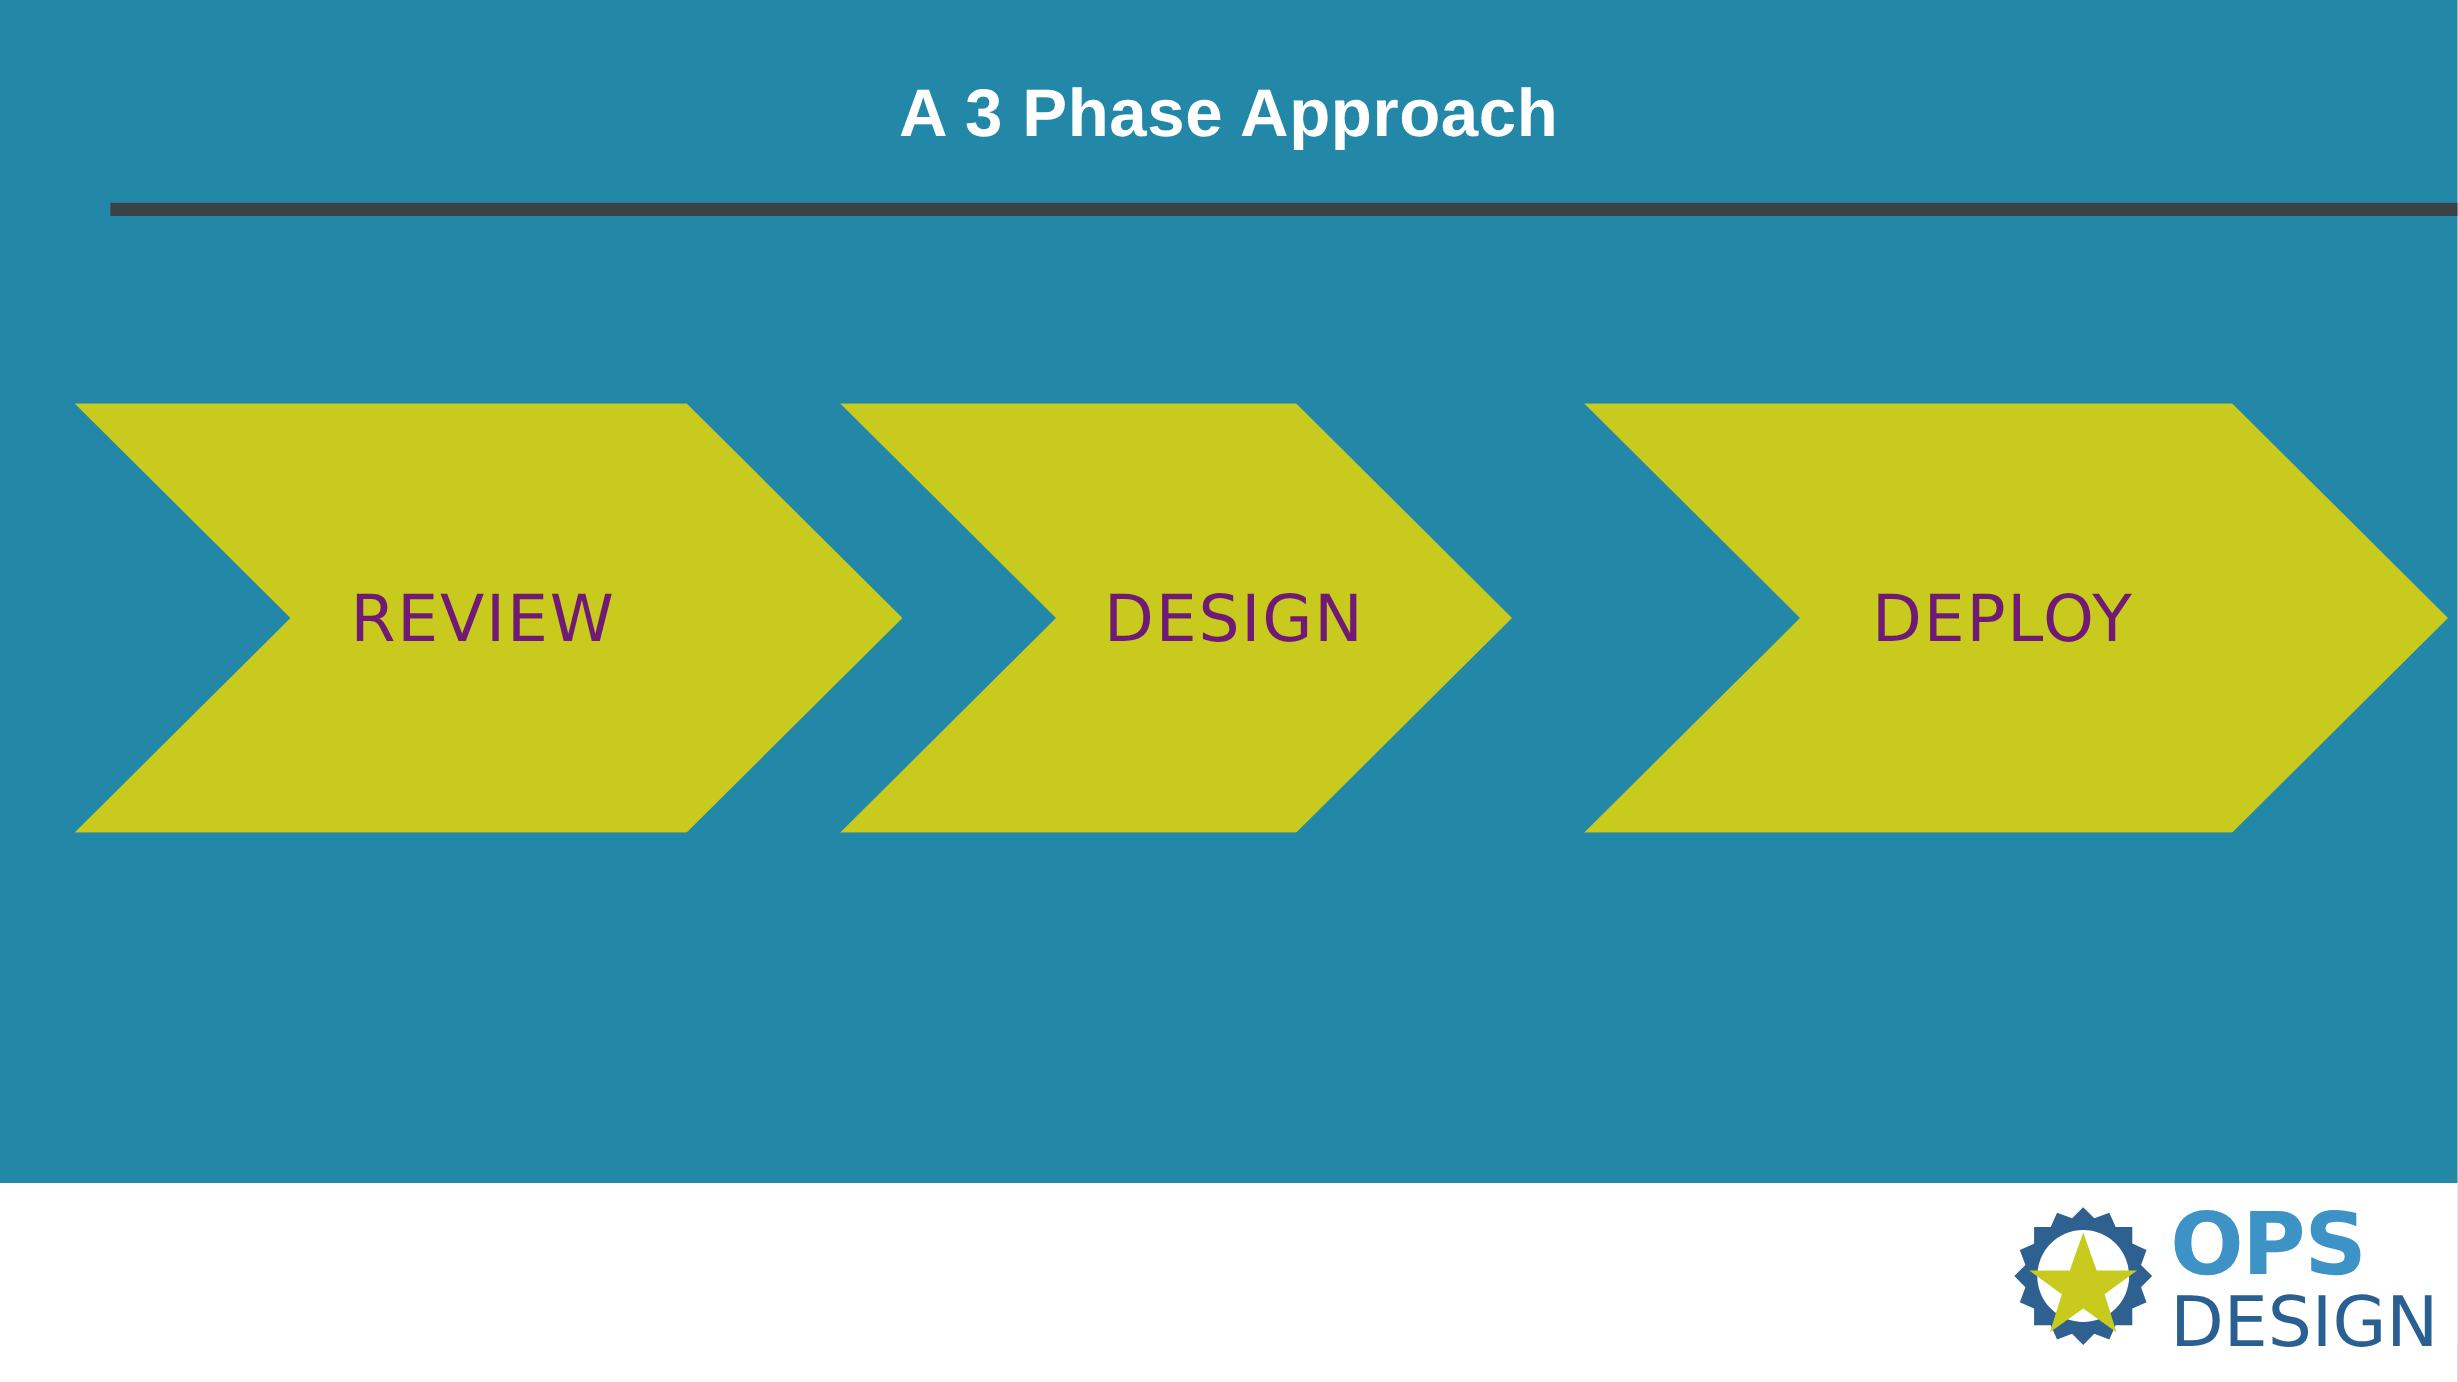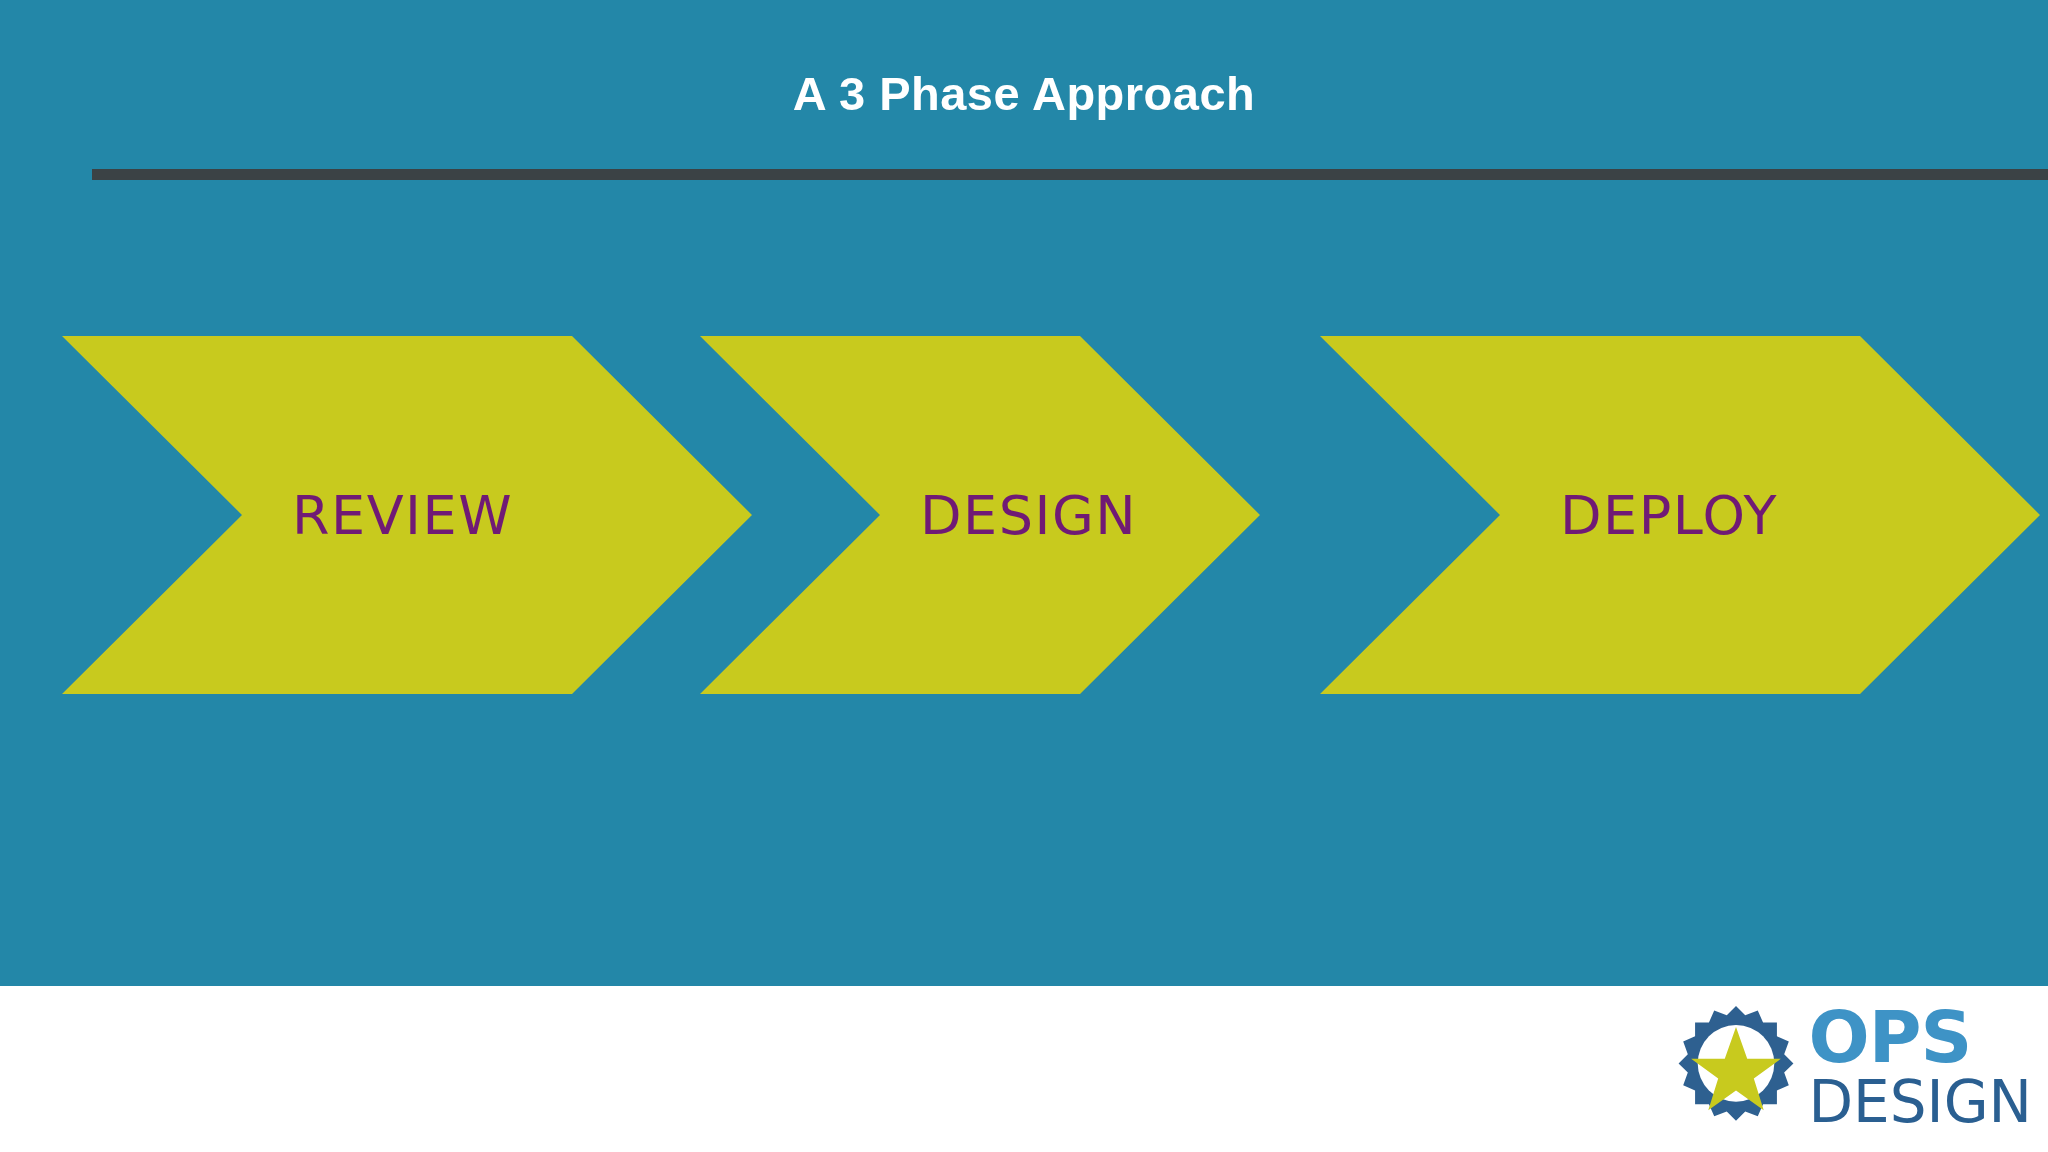--- a/index.html
+++ b/index.html
@@ -34,21 +34,21 @@
   
   .title {
     position: absolute;
     left: 0;
     top: 58px;
     width: 2048px;
     text-align: center;
     color: #ffffff;
     font-family: "Liberation Sans", sans-serif;
     font-weight: bold;
-    font-size: 47px;
+    font-size: 56px;
     letter-spacing: 0.5px;
     line-height: 72px;
     white-space: nowrap;
   }
 
   
   .title-rule {
     position: absolute;
     left: 92px;
     top: 169px;

